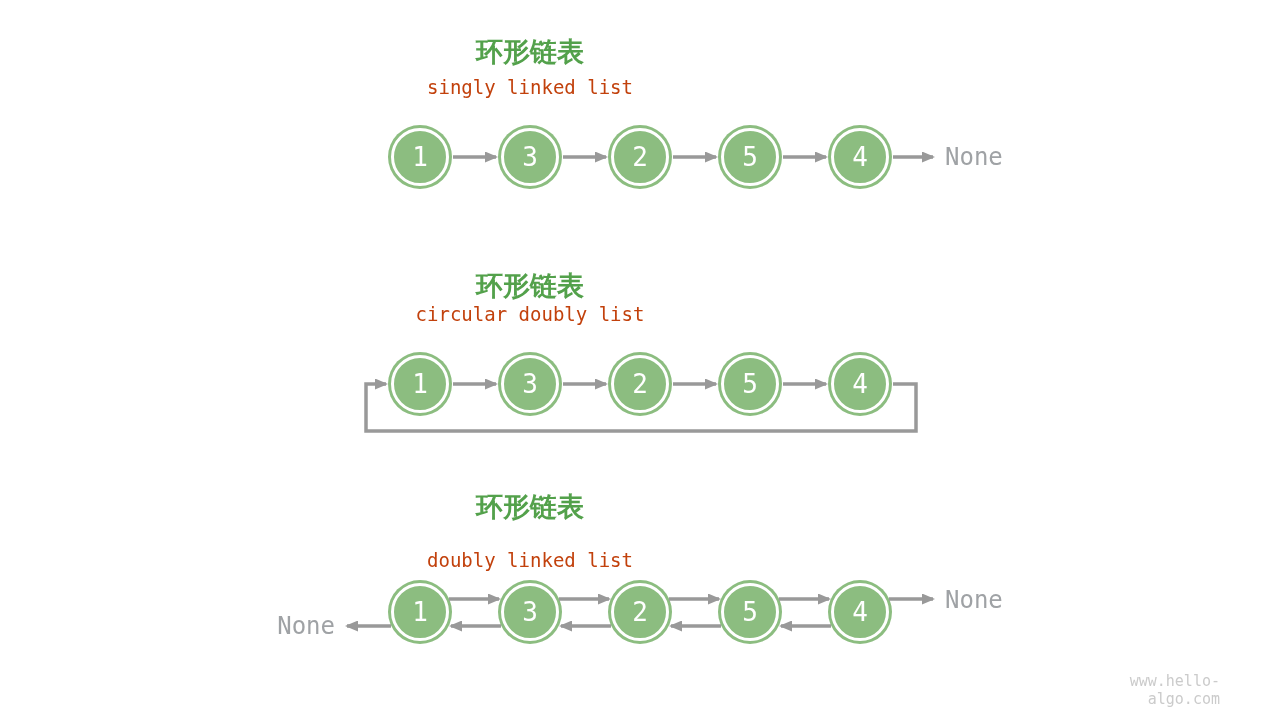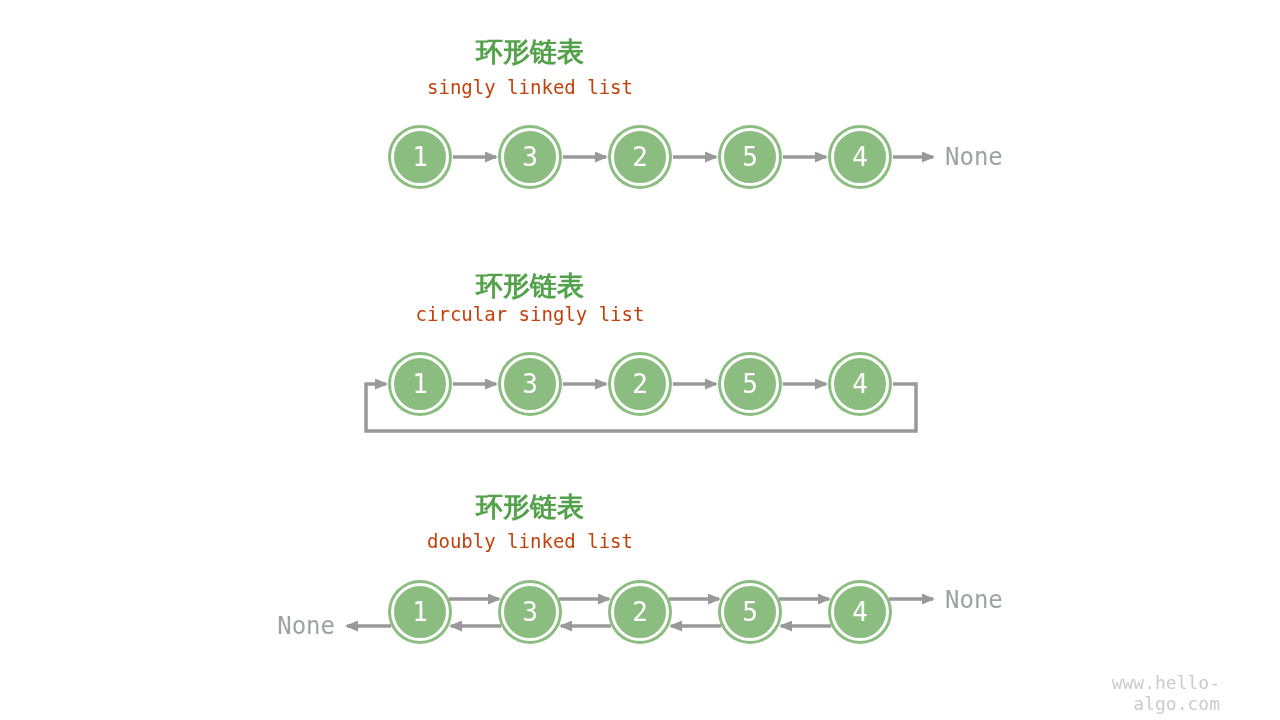--- a/index.html
+++ b/index.html
@@ -44,21 +44,21 @@
     font-family: "DejaVu Sans Mono", monospace;
   }
   .none-label {
     font-size: 24px; line-height: 26px;
     color: #9fa2a5;
     font-family: "DejaVu Sans Mono", monospace;
   }
   .watermark {
     left: 1070px; width: 150px; top: 672px;
     text-align: right;
-    font-size: 18px;
+    font-size: 15px;
     color: #cbcbcb;
     font-family: "DejaVu Sans Mono", monospace;
   }
   #arrows {
     position: absolute; left: 0; top: 0;
     pointer-events: none;
   }
   #arrows line, #arrows path.loop {
     stroke: #999999;
     stroke-width: 3.5;
@@ -73,31 +73,31 @@
 <div class="abs nodes-layer" style="top:128px">
     <div class="node" style="left: 391px;">1</div>
     <div class="node" style="left: 501px;">3</div>
     <div class="node" style="left: 611px;">2</div>
     <div class="node" style="left: 721px;">5</div>
     <div class="node" style="left: 831px;">4</div>
   </div>
 <div class="abs none-label" style="left:945px; top:144px">None</div>
 
 <div class="abs section-title" style="top:271px">环形链表</div>
-<div class="abs section-subtitle" style="top:302px">circular singly list</div>
+<div class="abs section-subtitle" style="top:302px">circular doubly list</div>
 <div class="abs nodes-layer" style="top:355px">
     <div class="node" style="left: 391px;">1</div>
     <div class="node" style="left: 501px;">3</div>
     <div class="node" style="left: 611px;">2</div>
     <div class="node" style="left: 721px;">5</div>
     <div class="node" style="left: 831px;">4</div>
   </div>
 
 <div class="abs section-title" style="top:492px">环形链表</div>
-<div class="abs section-subtitle" style="top:529px">doubly linked list</div>
+<div class="abs section-subtitle" style="top:548px">doubly linked list</div>
 <div class="abs nodes-layer" style="top:583px">
     <div class="node" style="left: 391px;">1</div>
     <div class="node" style="left: 501px;">3</div>
     <div class="node" style="left: 611px;">2</div>
     <div class="node" style="left: 721px;">5</div>
     <div class="node" style="left: 831px;">4</div>
   </div>
 <div class="abs none-label" style="left:245px; width:90px; top:613px; text-align:right">None</div>
 <div class="abs none-label" style="left:945px; top:587px">None</div>
 

